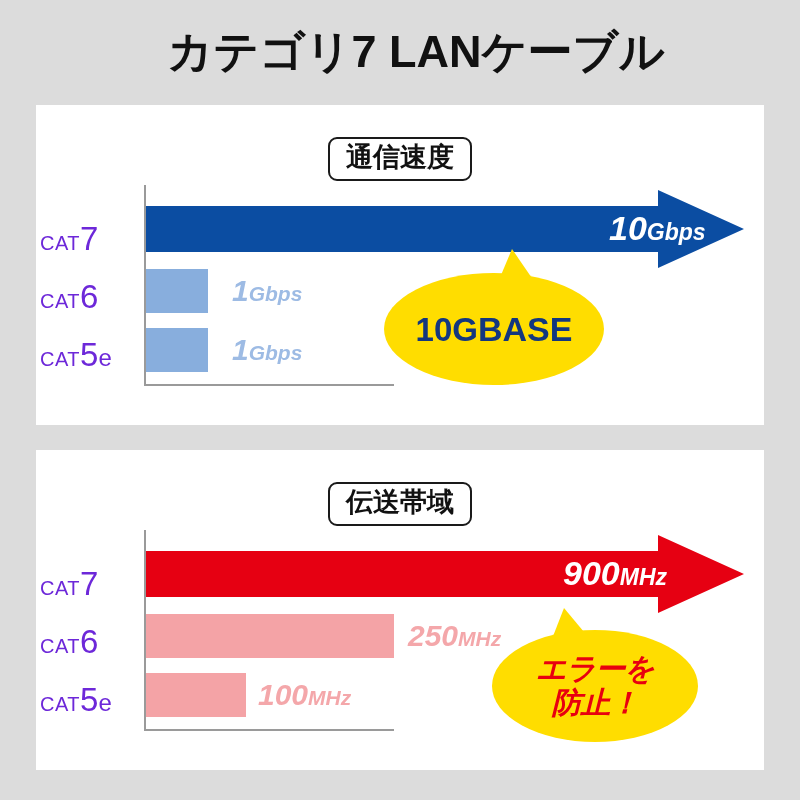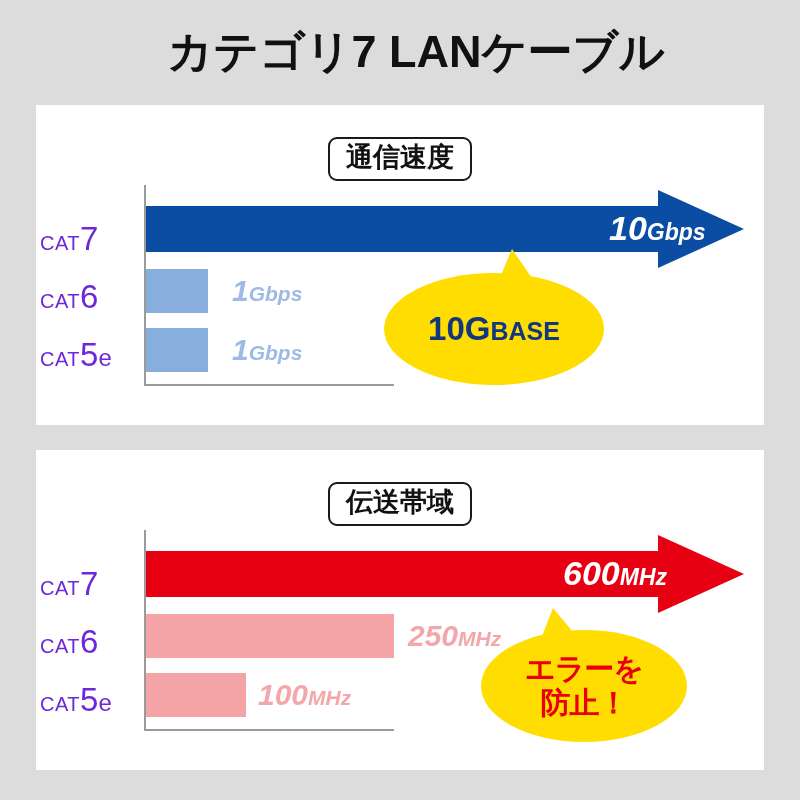--- a/index.html
+++ b/index.html
@@ -180,21 +180,21 @@
     flex-direction: column;
     align-items: center;
     justify-content: center;
     line-height: 1.12;
     white-space: nowrap;
   }
   .callout-navy .bubble-text { color: #13377f; }
   .callout-red  .bubble-text { color: #e8000f; }
   .bubble-line { font-weight: bold; }
   .bubble-line .lead { font-size: 33px; }
-  .bubble-line .tailtxt { font-size: 25px; }
+  .bubble-line .tailtxt { font-size: 34px; }
   .bubble-line.jp { font-size: 29px; letter-spacing: -0.5px; }
   .bubble-line.jp-red { font-size: 30px; letter-spacing: -1px; }
 </style>
 </head>
 <body>
 
 <div class="page-title">カテゴリ7 LANケーブル</div>
 
 <div class="panel" id="panel-speed">
 
@@ -269,34 +269,34 @@
         <span class="cat-word">CAT</span><span class="cat-num">5</span><span class="cat-sub">e</span>
       </div>
     </div>
 
     <div class="arrow-wrap" style="top:85px;">
       <svg width="598" height="78" viewBox="0 0 598 78" aria-hidden="true">
         <polygon points="0,16 512,16 512,0 598,39 512,78 512,62 0,62" fill="#e60012"></polygon>
       </svg>
     </div>
     <div class="arrow-value" style="left:527px; top:106px;">
-      <span class="big">600</span><span class="unit">MHz</span>
+      <span class="big">900</span><span class="unit">MHz</span>
     </div>
 
     <div class="bar bar-small-pink" style="top:164px; width:248px; height:44px;"></div>
     <div class="bar-value pink" style="left:372px; top:171px;">
       <span class="big">250</span><span class="unit">MHz</span>
     </div>
 
     <div class="bar bar-small-pink" style="top:223px; width:100px; height:44px;"></div>
     <div class="bar-value pink" style="left:222px; top:230px;">
       <span class="big">100</span><span class="unit">MHz</span>
     </div>
 
-    <div class="callout callout-red" style="left:445px; top:180px; width:206px; height:112px;">
+    <div class="callout callout-red" style="left:456px; top:180px; width:206px; height:112px;font-style:italic;">
       <div class="tail" style="left:58px; top:-22px; border-left:14px solid transparent; border-right:30px solid transparent; border-bottom:36px solid #ffdd00;"></div>
       <div class="bubble" style="width:206px; height:112px;"></div>
       <div class="bubble-text">
         <div class="bubble-line jp-red">エラーを</div>
         <div class="bubble-line jp-red">防止！</div>
       </div>
     </div>
 
   </div>
 </div>

